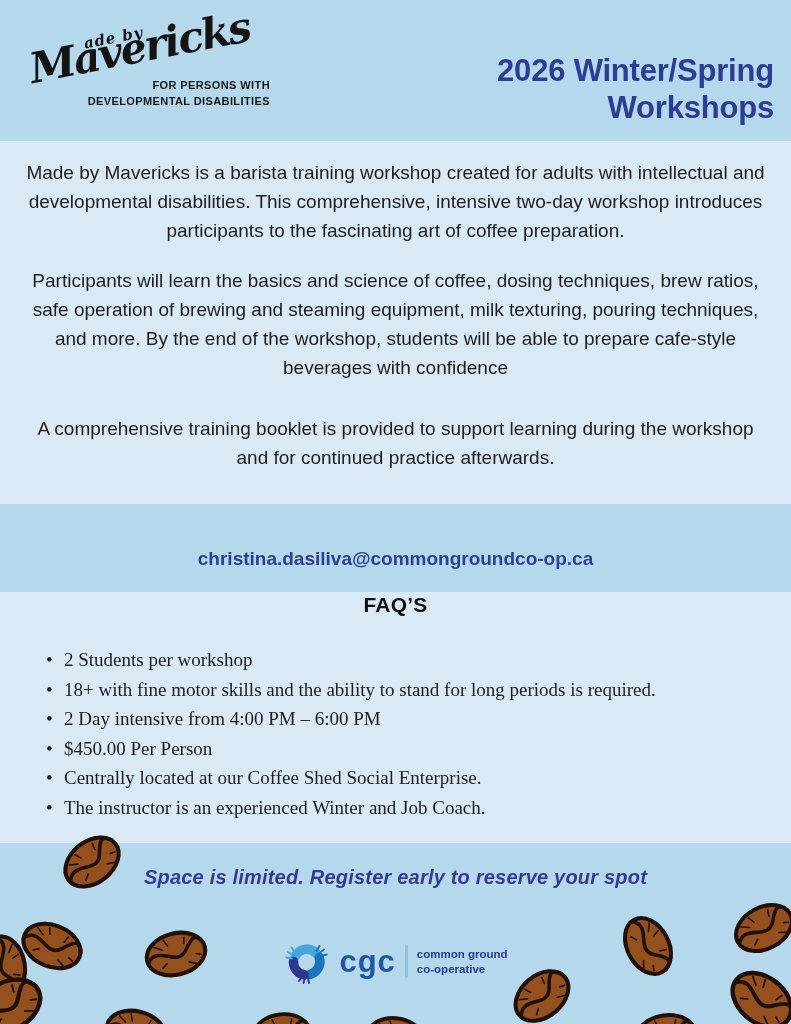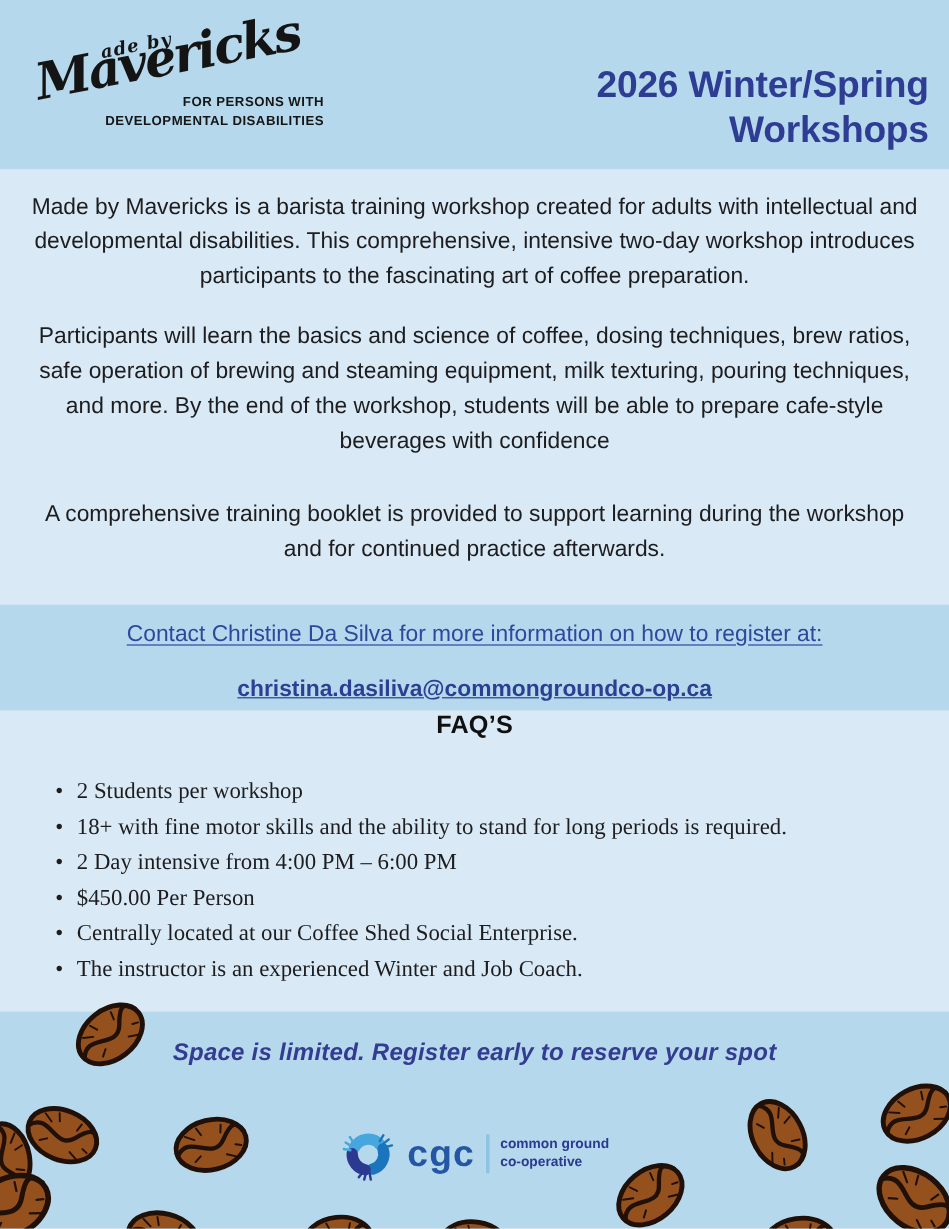--- a/index.html
+++ b/index.html
@@ -36,21 +36,21 @@
   .intro p { margin:0 auto; width:744px; font-size:19px; line-height:29px; color:#1d1d1f; }
   .intro p.p1 { margin-bottom:21px; }
   .intro p.p2 { margin-bottom:32px; }
 
   
   .contact-band { height:88px; box-sizing:border-box; padding-top:14px; text-align:center; }
   .contact-link {
     display:inline-block; font-size:19px; color:#31479c;
     text-decoration:underline; text-underline-offset:3px; cursor:pointer;
   }
-  .contact-email { margin-top:24px; font-size:19px; font-weight:bold; color:#2d3f93;text-decoration:underline; }
+  .contact-email { margin-top:30px; font-size:19px; font-weight:bold; color:#2d3f93; }
 
   
   .faq { height:251px; box-sizing:border-box; padding-top:1px; }
   .faq h2 { margin:0; text-align:center; font-size:21px; font-weight:bold; color:#101010; letter-spacing:.2px; }
   .faq ul { margin:28px 0 0 0; padding:0 20px 0 64px; list-style:none;font-family:Liberation Serif, serif; }
   .faq li { position:relative; font-size:19px; line-height:29.5px; color:#1d1d1f; }
   .faq li::before { content:"\2022"; position:absolute; left:-18px; color:#1d1d1f; }
 
   
   .bottom-band { position:relative; height:181px;padding-left:24px; }
@@ -99,21 +99,20 @@
     </div>
   </header>
 
   <section class="intro">
     <p class="p1">Made by Mavericks is a barista training workshop created for adults with intellectual and developmental disabilities. This comprehensive, intensive two-day workshop introduces participants to the fascinating art of coffee preparation.</p>
     <p class="p2">Participants will learn the basics and science of coffee, dosing techniques, brew ratios, safe operation of brewing and steaming equipment, milk texturing, pouring techniques, and more. By the end of the workshop, students will be able to prepare cafe-style beverages with confidence</p>
     <p class="p3">A comprehensive training booklet is provided to support learning during the workshop and for continued practice afterwards.</p>
   </section>
 
   <section class="band contact-band">
-    <a class="contact-link">Contact Christine Da Silva for more information on how to register at:</a>
     <div class="contact-email">christina.dasiliva@commongroundco-op.ca</div>
   </section>
 
   <section class="faq">
     <h2>FAQ’S</h2>
     <ul>
       <li><span>2 Students per workshop</span></li>
       <li><span>18+ with fine motor skills and the ability to stand for long periods is required.</span></li>
       <li><span>2 Day intensive from 4:00 PM – 6:00 PM</span></li>
       <li><span>$450.00 Per Person</span></li>

